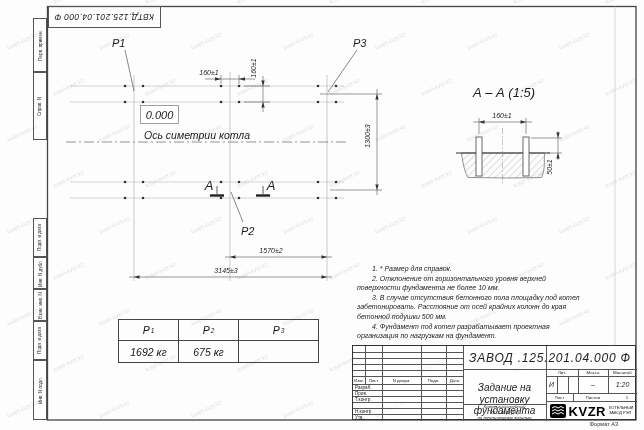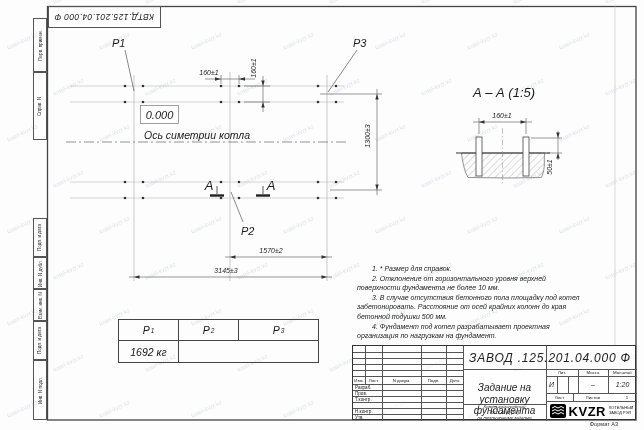--- a/index.html
+++ b/index.html
@@ -306,20 +306,21 @@
       </div>
     <div>
         <span>Р</span>
         <span class="psub">2</span>
       </div>
     <div>
         <span>Р</span>
         <span class="psub">3</span>
       </div>
     <div>1692 кг</div>
+    <div>675 кг</div>
   </div>
 
   <div class="notes ov">
     <p>1. * Размер для справок.</p>
     <p>2. Отклонение от горизонтального уровня верхней поверхности фундамента не более 10 мм.</p>
     <p>3. В случае отсутствия бетонного пола площадку под котел забетонировать. Расстояние от осей крайних колонн до края бетонной подушки 500 мм.</p>
     <p>4. Фундамент под котел разрабатывает проектная организация по нагрузкам на фундамент.</p>
   </div>
 
   <div class="tb ov">

